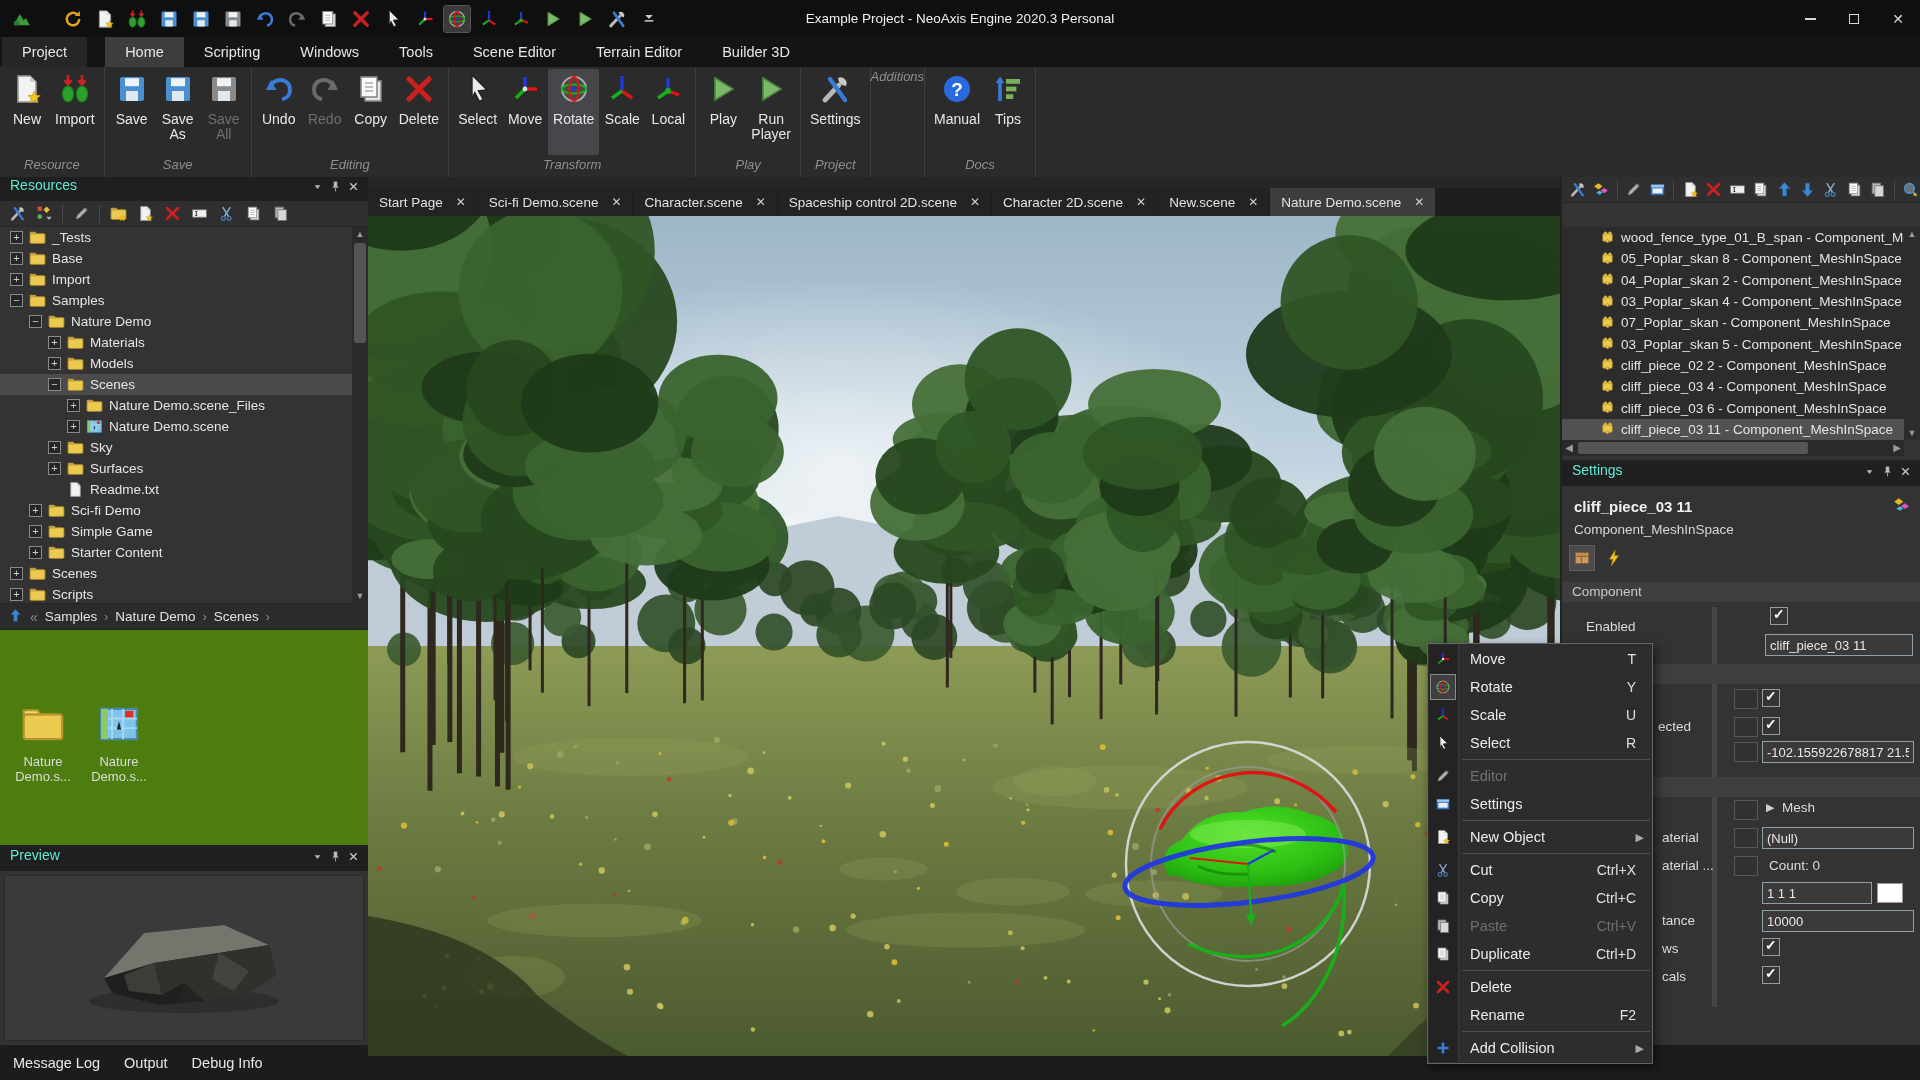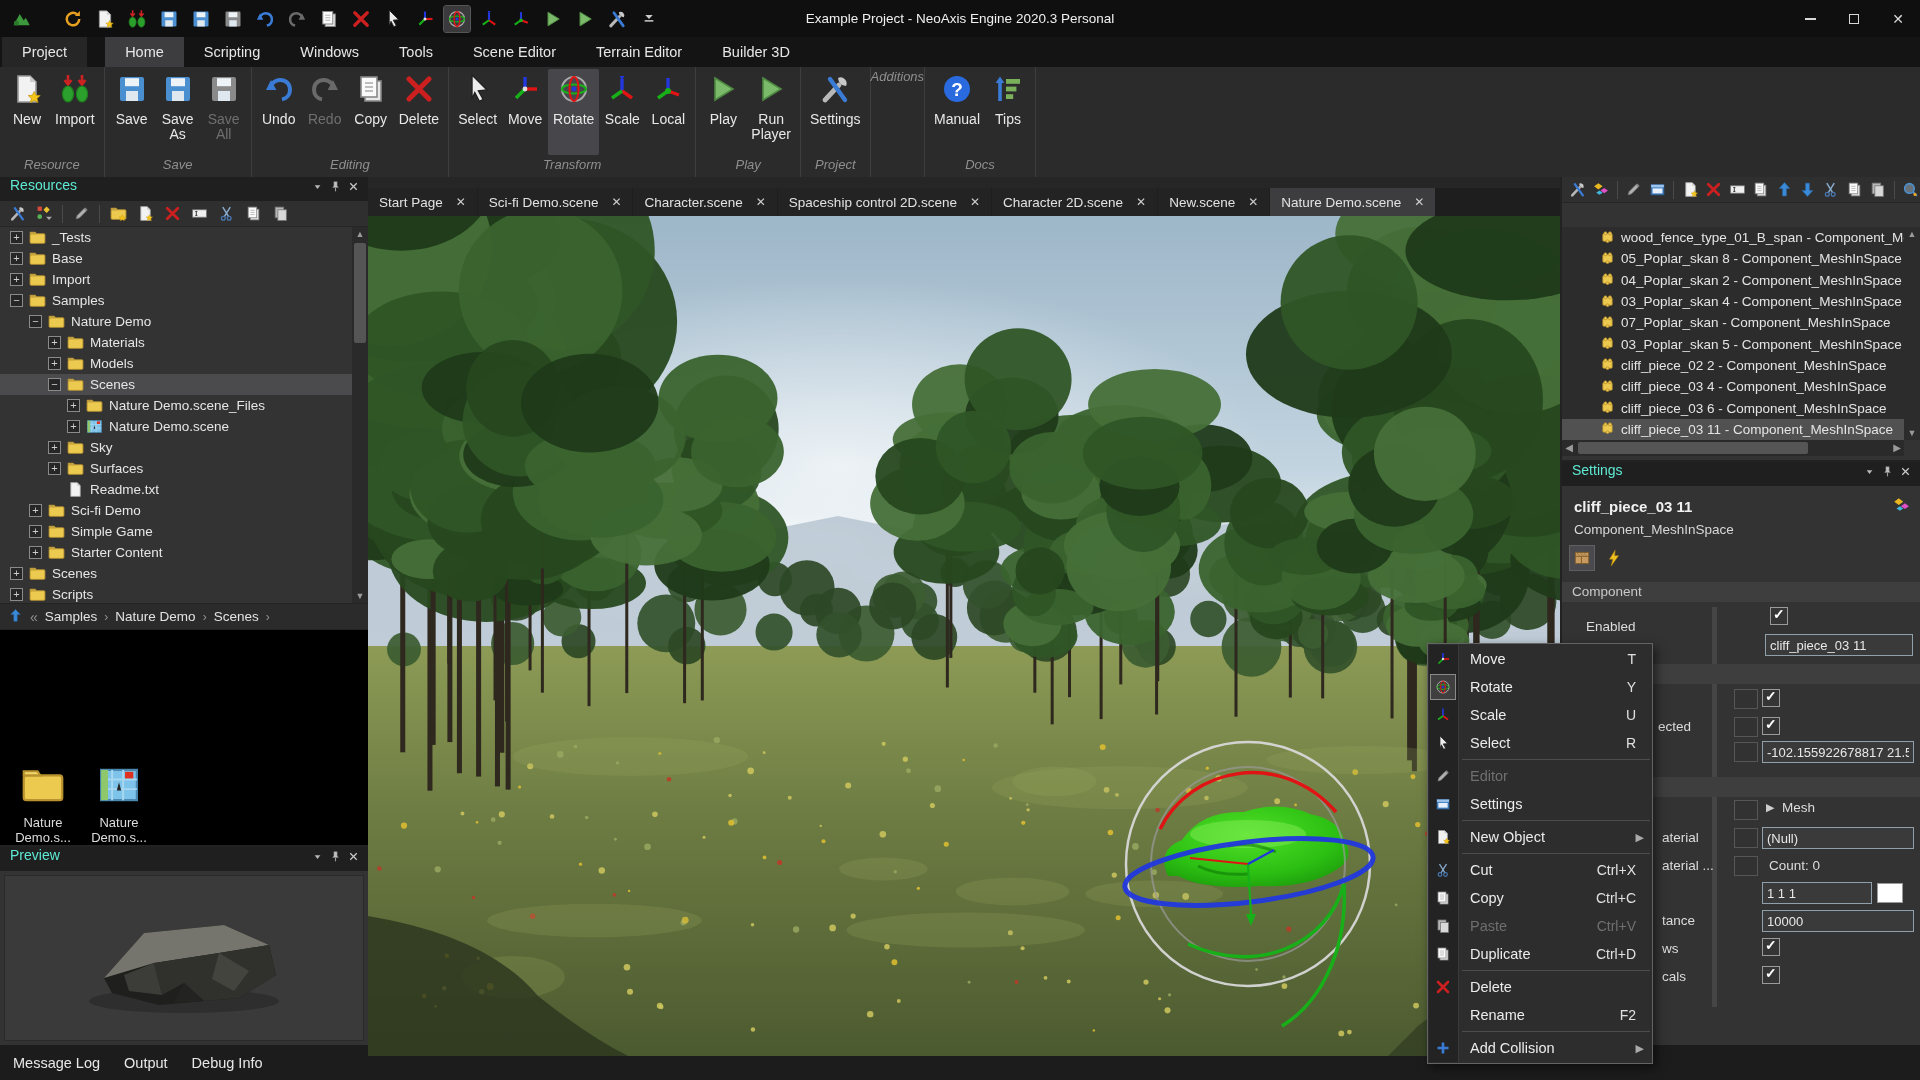--- a/index.html
+++ b/index.html
@@ -59,21 +59,21 @@
   .tree-icon svg { width:17px; height:17px; }
   .vscroll { position:absolute; right:0; top:50px; bottom:0; width:16px; background:#2a2a2a; }
   .vscroll .sarrow { position:absolute; left:0; width:16px; height:14px; color:#9a9a9a; font-size:9px; text-align:center; line-height:14px; }
   .vscroll .sthumb { position:absolute; left:2px; width:12px; background:#555; border-radius:2px; }
 
   
   #breadcrumb { position:absolute; left:0; top:603px; width:368px; height:26px; background:#2b2b2b; display:flex; align-items:center; gap:7px; padding-left:8px; font-size:13.5px; border-top:1px solid #242424; }
   #breadcrumb .bicon svg { width:15px; height:15px; }
   .crumb { color:#e2e2e2; }
   .crumb-sep { color:#8f8f8f; font-size:12px; }
-  #files { position:absolute; left:0; top:629px; width:368px; height:216px; background:#000000; border-top:1px solid #242424; display:flex; gap:14px; padding:10px 0 0 12px; align-items:flex-end; }
+  #files { position:absolute; left:0; top:629px; width:368px; height:216px; background:#4d7c0f; border-top:1px solid #242424; display:flex; gap:14px; padding:10px 0 0 12px; align-items:center; }
   .file-tile { width:62px; display:flex; flex-direction:column; align-items:center; }
   .file-tile svg { width:44px; height:44px; }
   .file-tile .flbl { margin-top:4px; font-size:13px; color:#dcdcdc; text-align:center; line-height:15px; width:70px; }
 
   
   #preview-panel { position:absolute; left:0; top:845px; width:368px; height:200px; background:#333; border-top:2px solid #222; }
   #preview-body { position:absolute; left:4px; top:28px; right:4px; bottom:4px; background:#3a3a3a; border:1px solid #2a2a2a; display:flex; align-items:center; justify-content:center; }
 
   
   #statusbar { position:absolute; left:0; top:1045px; width:1920px; height:35px; background:#1c1c1c; display:flex; align-items:center; gap:24px; padding-left:13px; }

